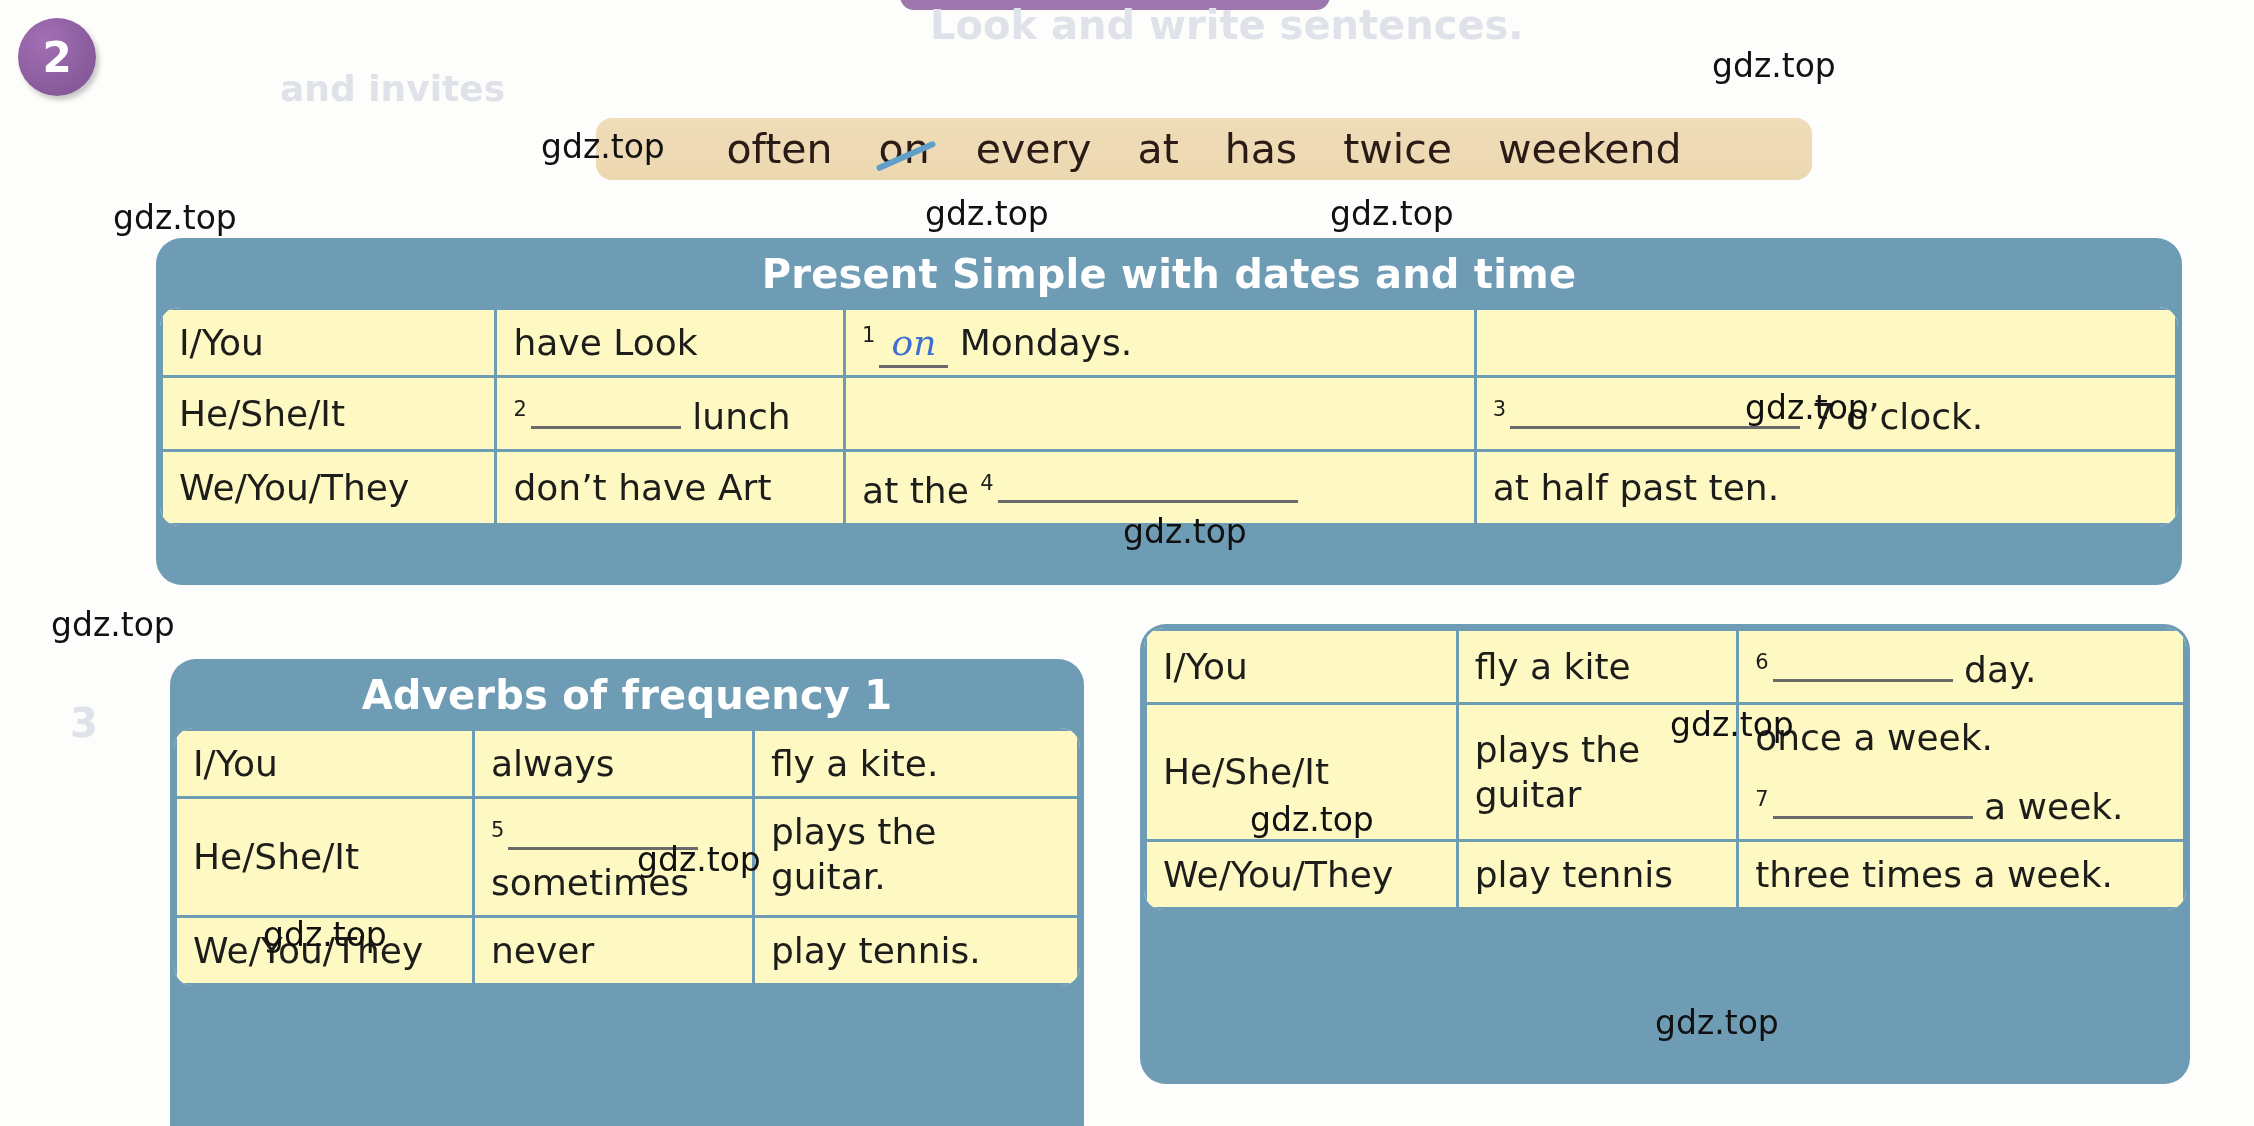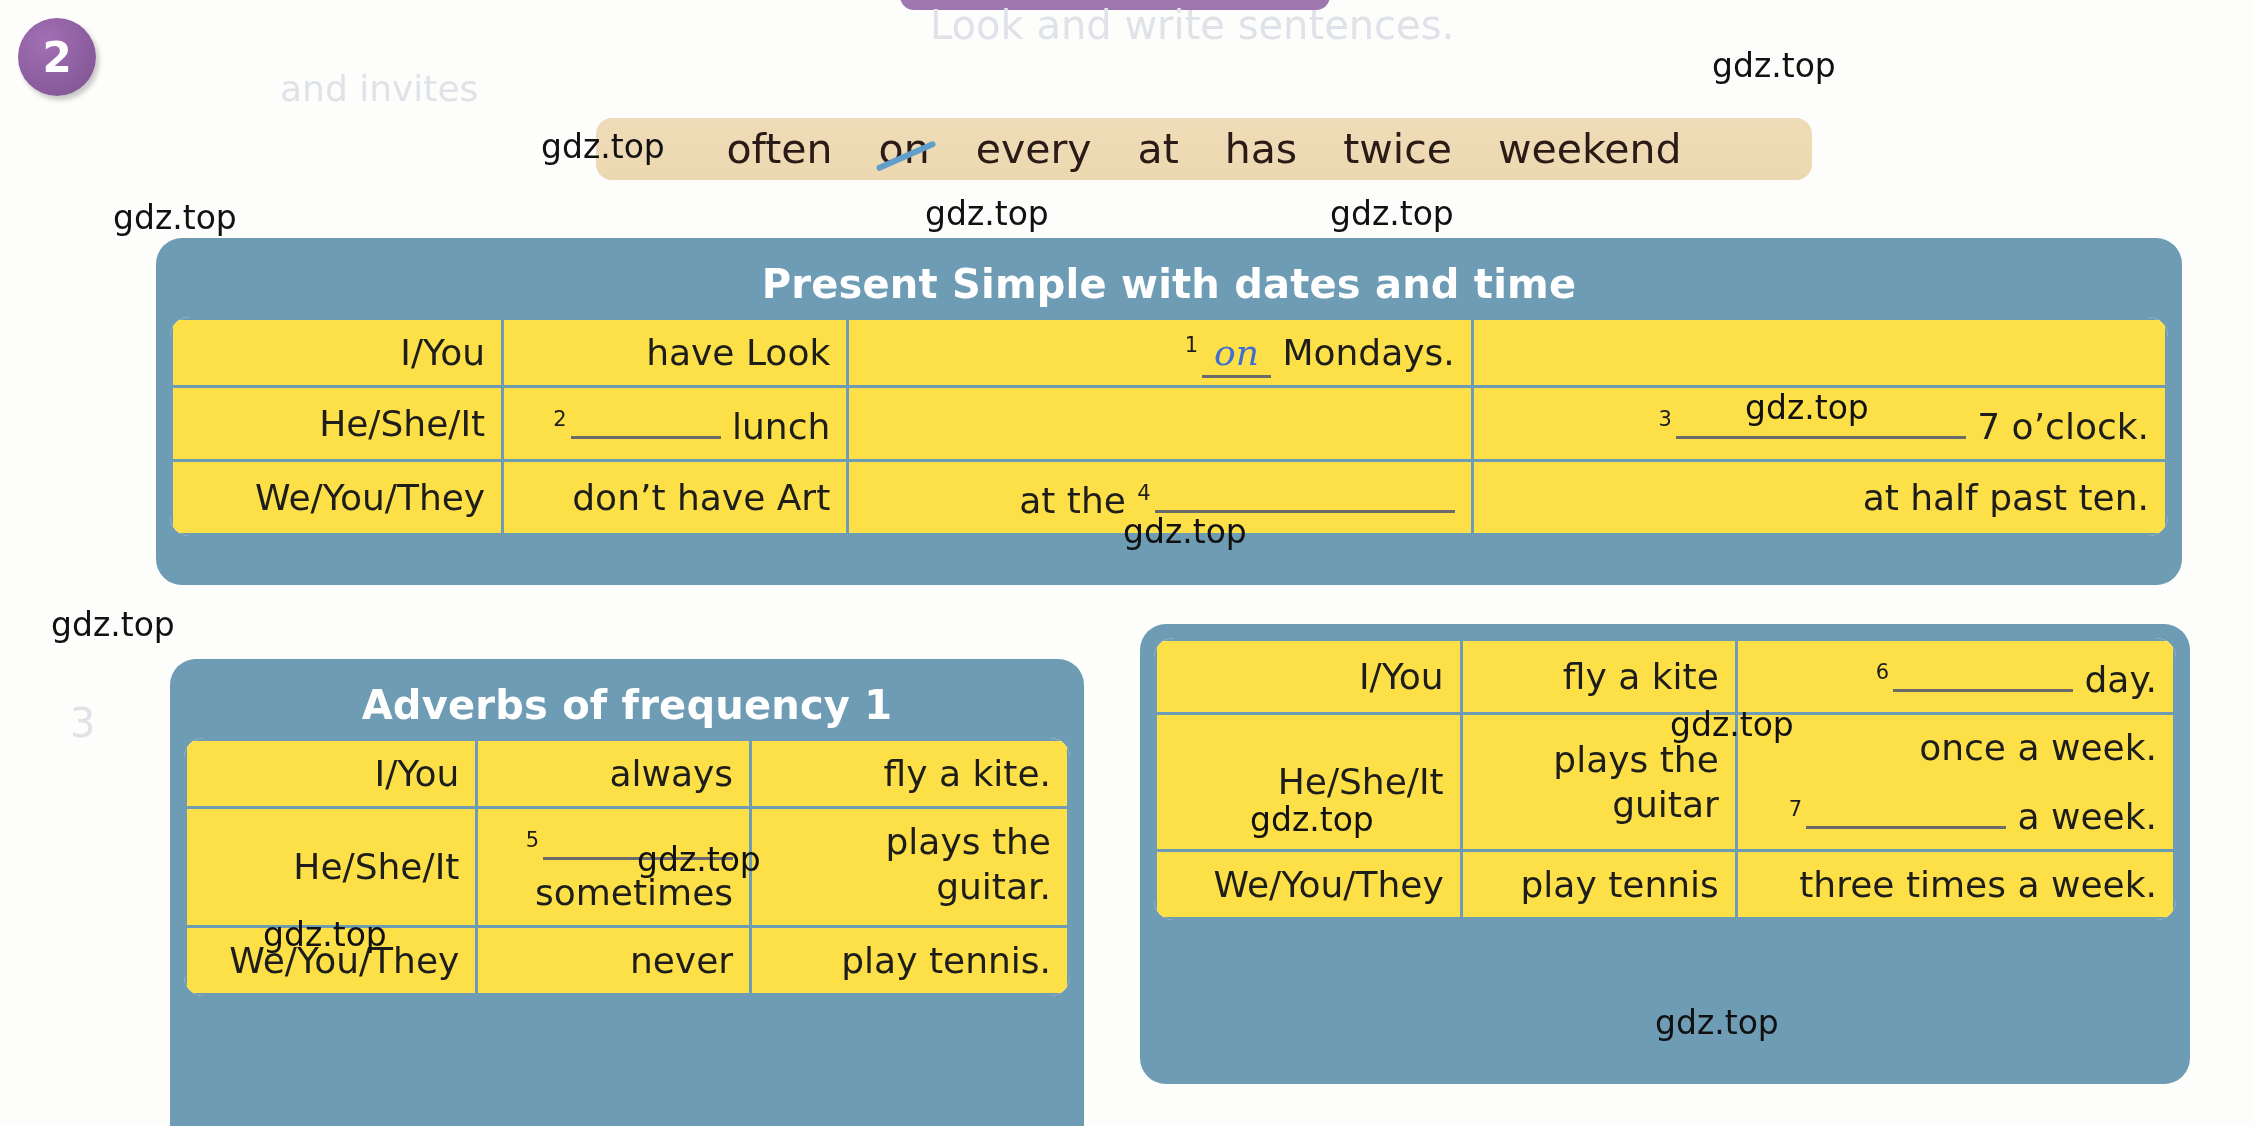--- a/index.html
+++ b/index.html
@@ -6,21 +6,21 @@
   html,body{margin:0;padding:0;}
   body{
     width:2254px;height:1126px;
     background:#fdfdfb;
     font-family:"DejaVu Sans","Liberation Sans",sans-serif;
     position:relative;overflow:hidden;
     color:#1d1d1b;
   }
   
   .ghost{
-    position:absolute;color:#dfe2e8;font-weight:400;
+    position:absolute;color:#dfe2e8;font-weight:700;
     font-family:"DejaVu Sans",sans-serif;
     user-select:none;pointer-events:none;white-space:nowrap;
   }
   .ghost-purple{
     position:absolute;background:#8d5fa0;opacity:.85;border-radius:0 0 14px 14px;
   }
 
   
   #ex-header{position:absolute;left:18px;top:18px;display:flex;align-items:center;gap:24px;}
   .ex-num{
@@ -45,35 +45,35 @@
     padding:0 26px;box-sizing:border-box;
   }
   .wb-word{font-size:41px;font-family:"DejaVu Sans",sans-serif;color:#2a1b16;position:relative;}
   .wb-word.struck::after{
     content:"";position:absolute;left:-10%;right:-16%;top:58%;
     height:6px;background:#5f9fc9;
     transform:rotate(-24deg);border-radius:4px;
   }
 
   
-  .panel{position:absolute;background:#6e9cb4;border-radius:26px;padding:14px;box-sizing:border-box;}
+  .panel{position:absolute;background:#6e9cb4;border-radius:26px;padding:4px;box-sizing:border-box;}
   .panel-title{
     color:#fff;font-size:40px;font-weight:700;text-align:center;
     font-family:"DejaVu Sans",sans-serif;letter-spacing:.2px;
     padding:9px 0 10px 0;
   }
   table.grid{
     width:100%;border-collapse:collapse;background:#fff;
     border-radius:20px;overflow:hidden;table-layout:fixed;
   }
   table.grid td{
     border:3px solid #6e9cb4;
     font-size:36px;font-family:"DejaVu Sans",sans-serif;
     padding:10px 16px;vertical-align:middle;color:#1d1d1b;
-    background:#fde047;line-height:1.25;text-align:right;
+    background:#fef9c3;line-height:1.25;
   }
   td.blank-cell{background:#c3c3c3;}
   .sup{font-size:21px;vertical-align:super;margin-right:4px;}
   .rule{
     display:inline-block;border-bottom:3px solid #6a6a6a;
     vertical-align:baseline;height:1.05em;
   }
   .answer{
     color:#3f6fd0;font-style:italic;font-size:36px;
     font-family:"DejaVu Serif",serif;

